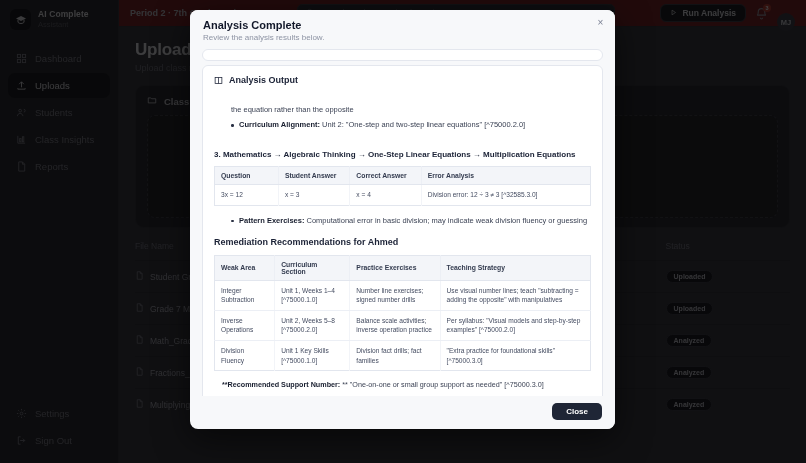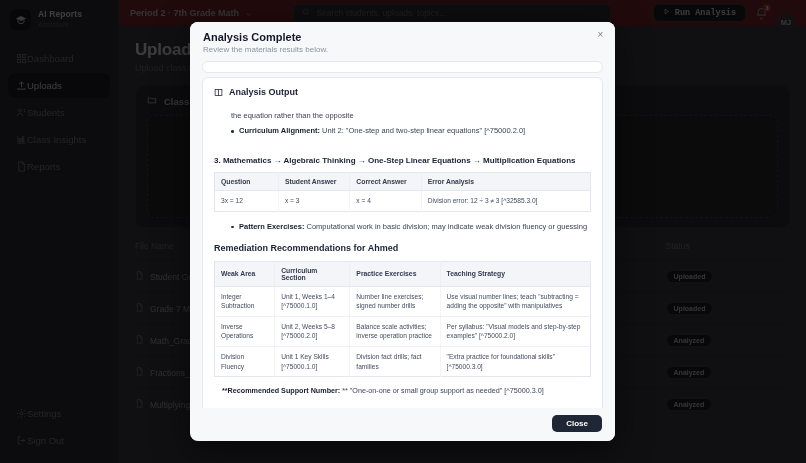--- a/index.html
+++ b/index.html
@@ -24,21 +24,21 @@
   .brand-logo {
     width: 21px; height: 21px; border-radius: 6px; background: #0f0f12;
     display: flex; align-items: center; justify-content: center; flex: 0 0 21px;
   }
   .brand-text { line-height: 1.15; }
   .brand-title { font-size: 8.5px; font-weight: bold; color: #f2f2f4; letter-spacing: .1px; }
   .brand-sub { font-size: 7.5px; color: #5d5d64; margin-top: 1px; }
 
   .nav { padding: 6px 8px 0 8px; display: flex; flex-direction: column; gap: 2px; }
   .nav-item {
-    display: flex; align-items: center; 
+    display: flex; align-items: center; gap: 8px;
     padding: 7px 8px; border-radius: 7px; color: #86868e; font-size: 9.5px;
     cursor: pointer;
   }
   .nav-item.active { background: #141417; color: #e9e9ec; }
   .nav-ico { width: 11px; height: 11px; flex: 0 0 11px; display:block; }
   .nav-ico svg { width: 11px; height: 11px; display: block; }
 
   .nav-bottom { margin-top: auto; padding: 0 8px 10px 8px; display: flex; flex-direction: column; gap: 2px; }
 
   
@@ -51,21 +51,21 @@
   .chev { width: 7px; height: 7px; display:block; }
   .search-wrap { flex: 1; display: flex; justify-content: center; }
   .search-box {
     width: 318px; height: 18px; border-radius: 5px; background: #2b2b30; border: 1px solid #37373d;
     display: flex; align-items: center; gap: 6px; padding: 0 8px; color: #6e6e77; font-size: 8.5px;
   }
   .topbar-right { display: flex; align-items: center; gap: 9px; }
   .run-btn {
     display: flex; align-items: center; gap: 5px; background: #141417; color: #e9e9ec;
     border: 1px solid #3a3a41; border-radius: 6px; height: 18px; padding: 0 9px;
-    font-size: 8.5px; font-weight: bold; cursor: pointer; font-family: Liberation Mono, monospace;
+    font-size: 8.5px; font-weight: bold; cursor: pointer;
   }
   .bell-wrap { position: relative; width: 13px; height: 13px; cursor: pointer; }
   .badge {
     position: absolute; top: -3px; right: -3px; min-width: 8px; height: 8px; padding: 0 1px;
     border-radius: 5px; background: #c0392b; color: #fff; font-size: 5.5px; line-height: 8px;
     text-align: center; font-weight: bold;
   }
   .avatar {
     width: 18px; height: 18px; border-radius: 50%; background: #3a3a41; color: #dcdce1;
     font-size: 7.5px; font-weight: bold; display: flex; align-items: center; justify-content: center; margin-top: 18px;
@@ -93,41 +93,41 @@
   .tbl td { padding: 9px 0; color: #b8b8c0; border-top: 1px solid #2c2c31; font-size: 8.5px; }
   .fn-cell { display: flex; align-items: center; gap: 6px; }
   .status-pill {
     display: inline-block; border-radius: 9px; padding: 2px 7px; font-size: 7px; font-weight: bold;
     background: #141417; color: #cfcfd6; border: 1px solid #3a3a41;
   }
 
   
   .scrim { position: absolute; inset: 0; background: rgba(8,8,10,0.55); }
   .modal {
-    position: absolute; left: 190px; top: 22px; width: 425px; height: 419px;
+    position: absolute; left: 190px; top: 10px; width: 425px; height: 419px;
     background: #f7f8fa; color: #1e2230; border-radius: 8px;
     box-shadow: 0 10px 34px rgba(0,0,0,.55);
     display: flex; flex-direction: column; overflow: hidden;
   }
   .modal-head { padding: 9px 13px 7px 13px; position: relative; background: #f7f8fa; }
   .modal-title { font-size: 11px; font-weight: bold; color: #12182a; }
   .modal-sub { font-size: 8px; color: #8d93a3; margin-top: 2px; }
   .modal-close {
     position: absolute; right: 9px; top: 7px; width: 11px; height: 11px; color: #7b8294;
     font-size: 10px; line-height: 11px; text-align: center; cursor: pointer;
   }
   .modal-body { flex: 1; overflow: hidden; padding: 0 12px; }
   .panel { background: #fff; border: 1px solid #e4e7ee; border-radius: 6px; }
   .panel.strip { height: 12px; margin-bottom: 4px; }
   .panel.main-panel { padding: 9px 11px 10px 11px; height: 360px; overflow: hidden; }
 
   .out-head { display: flex; align-items: center; gap: 6px; font-size: 9px; font-weight: bold; color: #1b2236; }
   .out-ico { width: 9px; height: 9px; display: block; }
 
-  .txt-line { font-size: 7.5px; color: #3c4355; margin-top: 14px; padding-left: 17px; }
+  .txt-line { font-size: 7.5px; color: #3c4355; margin-top: 20px; padding-left: 17px; }
   .bullets { list-style: none; margin-top: 6px; padding-left: 17px; }
   .bullets li { position: relative; font-size: 7.5px; color: #3c4355; padding-left: 8px; margin-bottom: 7px; line-height: 1.35; }
   .bullets li:before {
     content: ""; position: absolute; left: 0; top: 4px; width: 2.5px; height: 2.5px;
     background: #2b3245; border-radius: 50%;
   }
   .bullets b { color: #171d2e; }
 
   .sec-head { font-size: 8px; font-weight: bold; color: #1b2236; margin-top: 20px; }
   .sub-head { font-size: 9px; font-weight: bold; color: #1b2236; margin: 11px 0 8px 0; }
@@ -169,21 +169,21 @@
 
   <aside class="sidebar">
     <div class="brand">
       <div class="brand-logo">
         <svg viewBox="0 0 24 24" width="12" height="12" fill="none" stroke="#e9e9ec" stroke-width="2">
           <path d="M2 9l10-5 10 5-10 5-10-5z" fill="#e9e9ec" stroke="none"></path>
           <path d="M6 11.5V16c0 1.5 3 3 6 3s6-1.5 6-3v-4.5"></path>
         </svg>
       </div>
       <div class="brand-text">
-        <div class="brand-title">AI Reports</div>
+        <div class="brand-title">AI Complete</div>
         <div class="brand-sub">Assistant</div>
       </div>
     </div>
 
     <nav class="nav">
       <div class="nav-item">
         <span class="nav-ico">
           <svg viewBox="0 0 24 24" fill="none" stroke="#86868e" stroke-width="2">
               <rect x="3" y="3" width="7" height="7"></rect>
               <rect x="14" y="3" width="7" height="7"></rect>
@@ -396,21 +396,21 @@
       </section>
     </div>
   </div>
 </div>
 
 <div class="scrim"></div>
 
 <div class="modal">
   <div class="modal-head">
     <div class="modal-title">Analysis Complete</div>
-    <div class="modal-sub">Review the materials results below.</div>
+    <div class="modal-sub">Review the analysis results below.</div>
     <div class="modal-close">×</div>
   </div>
 
   <div class="modal-body">
     <div class="panel strip"></div>
 
     <div class="panel main-panel">
       <div class="out-head">
         <span class="out-ico">
           <svg viewBox="0 0 24 24" fill="none" stroke="#1b2236" stroke-width="2">
@@ -445,21 +445,21 @@
             <td>3x = 12</td>
             <td>x = 3</td>
             <td>x = 4</td>
             <td>Division error: 12 ÷ 3 ≠ 3 [^32585.3.0]</td>
           </tr>
         </tbody>
       </table>
 
       <ul class="bullets" style="margin-top:10px">
         <li>
-          <b>Pattern Exercises:</b><span> Computational work in basic division; may indicate weak division fluency or guessing</span>
+          <b>Pattern Exercises:</b><span> Computational error in basic division; may indicate weak division fluency or guessing</span>
         </li>
       </ul>
 
       <div class="sub-head">Remediation Recommendations for Ahmed</div>
 
       <table class="dtable" style="margin-top:0">
         <thead>
           <tr>
             <th style="width:16%">Weak Area</th>
             <th style="width:20%">Curriculum Section</th>

